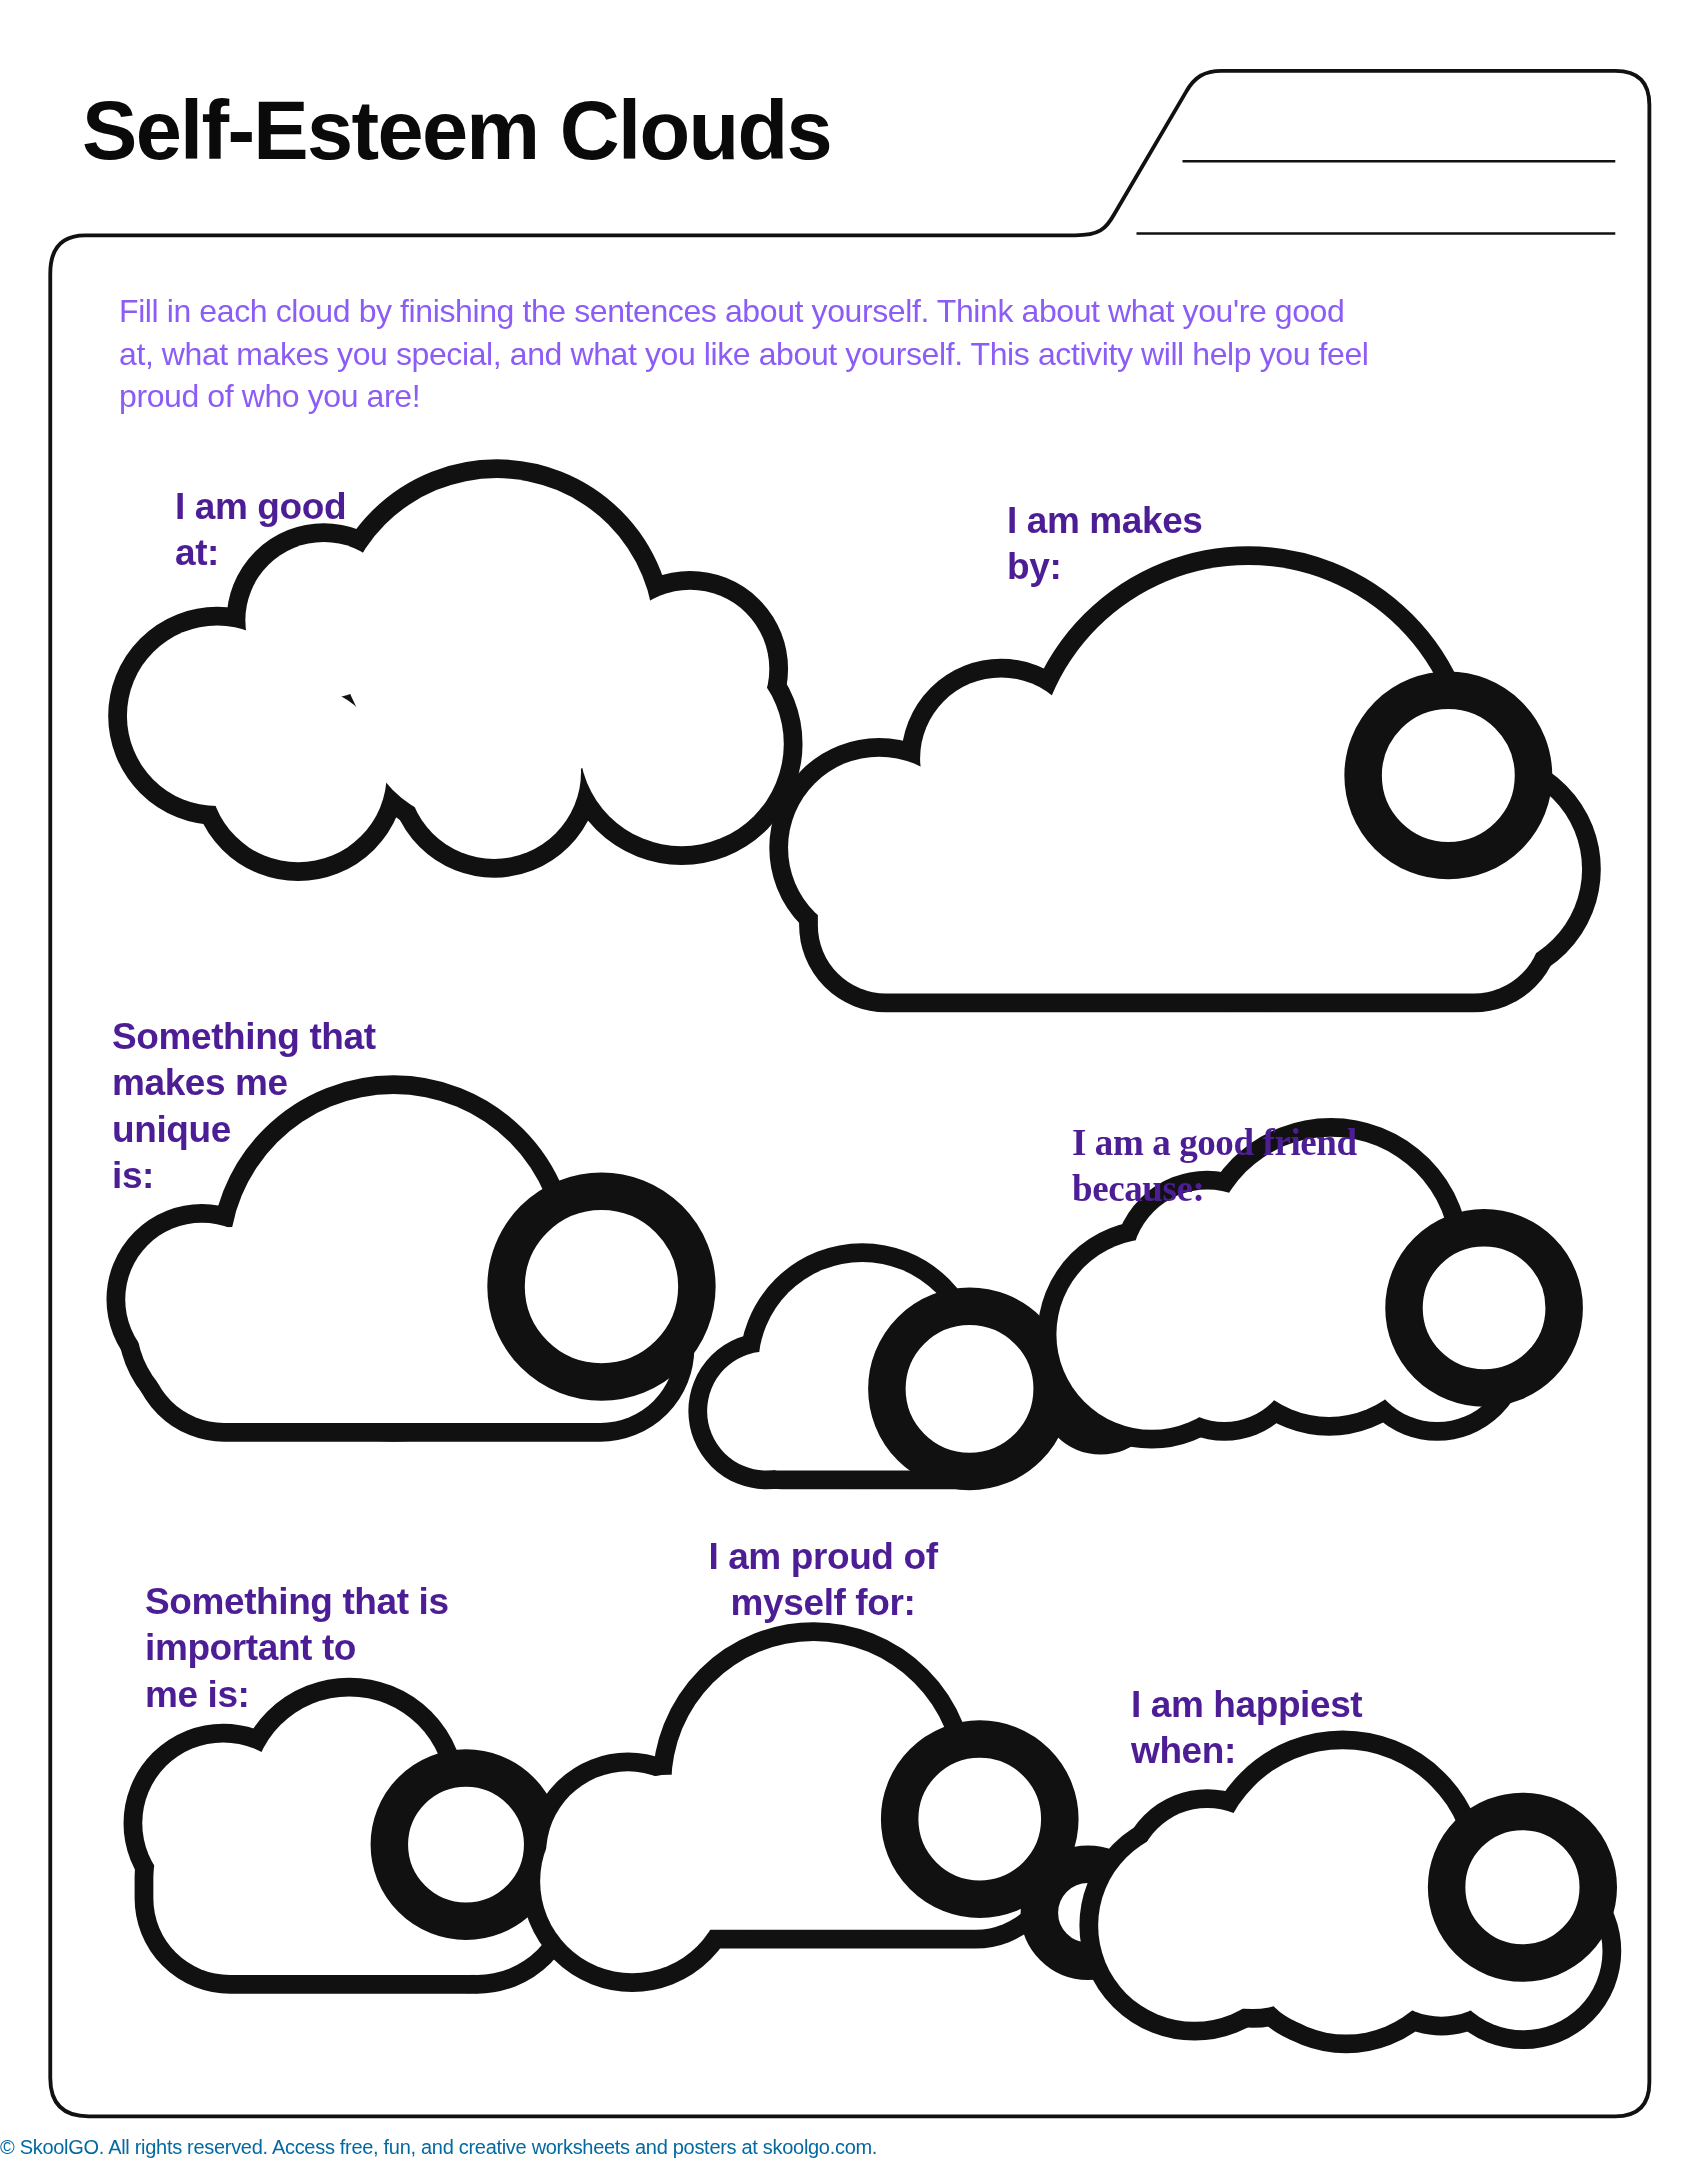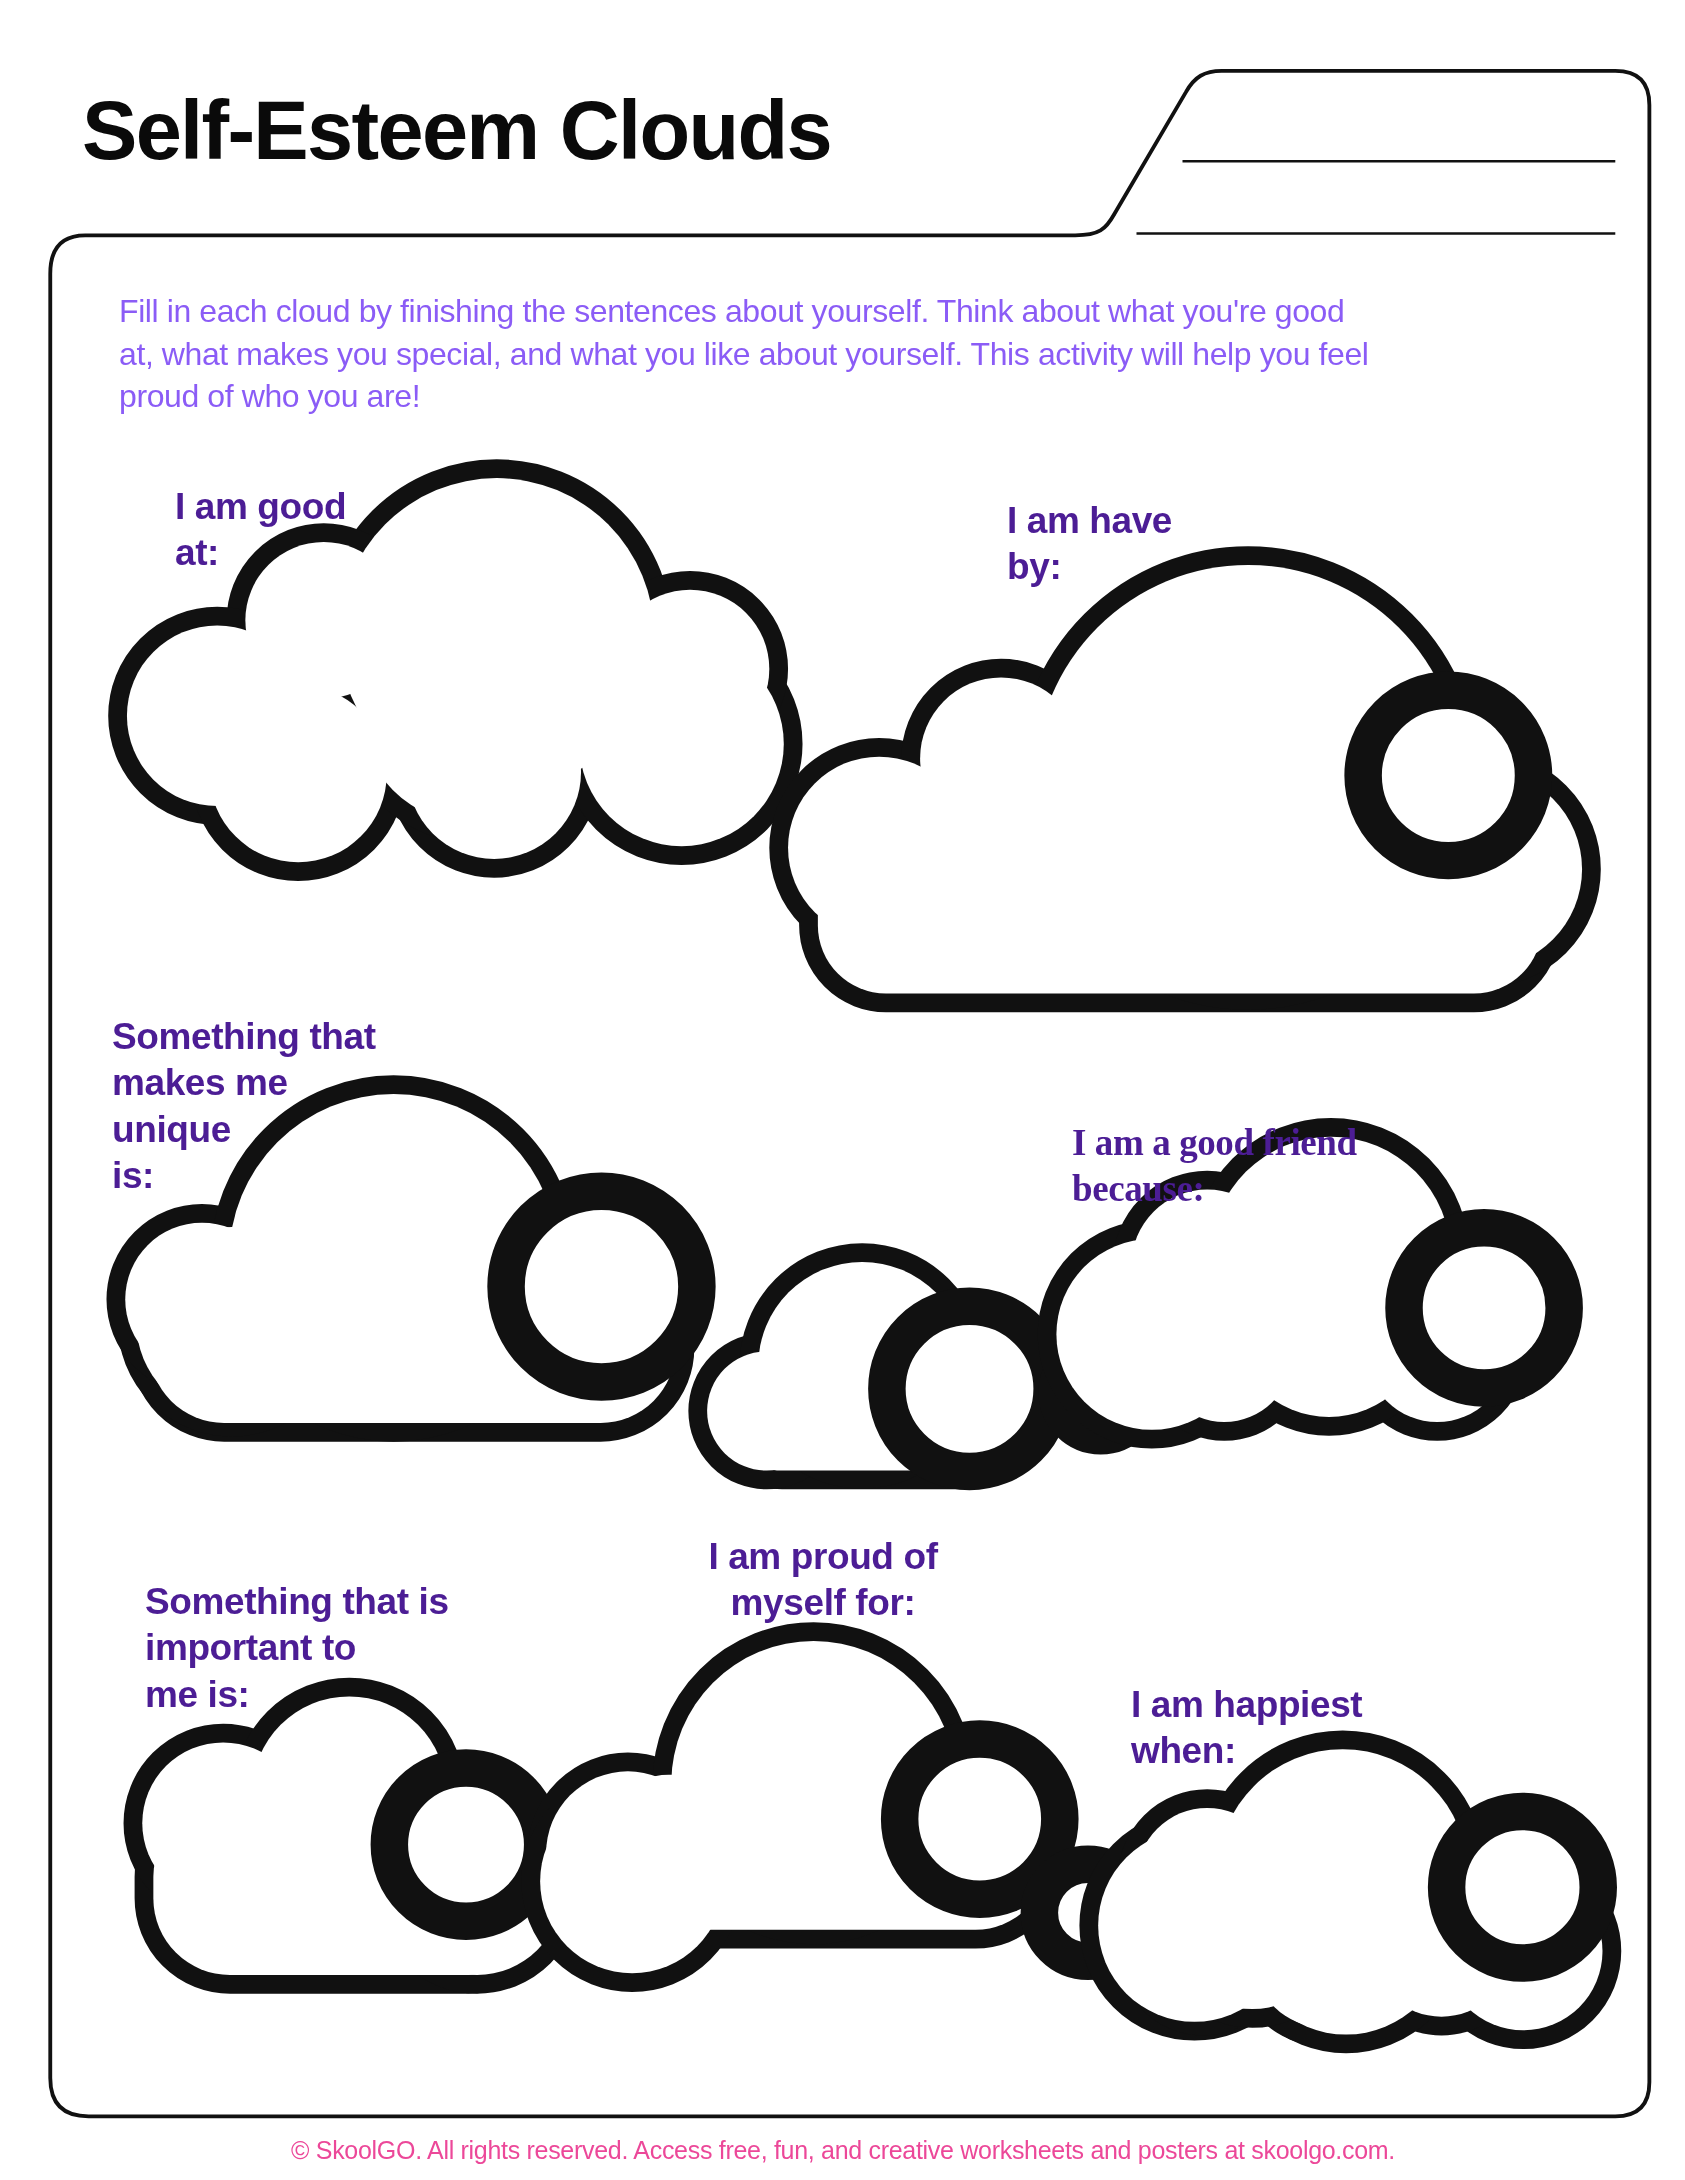--- a/index.html
+++ b/index.html
@@ -39,22 +39,22 @@
   }
   #p-good-at   { left: 175px;  top: 460px; }
   #p-loved-by  { left: 1007px; top: 474px; }
   #p-unique    { left: 112px;  top: 990px; }
   #p-talent    { left: 646px;  top: 1129px; width: 426px; text-align: center; }
   #p-good-friend { left: 1072px; top: 1096px; font-family: Liberation Serif, serif; }
   #p-important { left: 145px;  top: 1555px; }
   #p-proud     { left: 610px;  top: 1510px; width: 426px; text-align: center; }
   #p-happiest  { left: 1131px; top: 1658px; }
   #footer {
-    left: 0; top: 2112px; width: 1686px; text-align: center;
-    font-size: 25px; font-weight: 400; letter-spacing: -0.3px; color: #ec4899;
+    left: 0; top: 2112px; width: 1686px; text-align: left;
+    font-size: 20px; font-weight: 400; letter-spacing: -0.3px; color: #0369a1;
   }
 </style>
 </head>
 <body>
 
 <div id="page">
 
   <svg id="canvas" viewBox="0 0 1979 2560" xmlns="http://www.w3.org/2000/svg">
     <defs>
       <g id="cl1">
@@ -177,21 +177,21 @@
   </svg>
 
   <div id="title" class="txt">Self-Esteem Clouds</div>
 
   <div id="instructions" class="txt">Fill in each cloud by finishing the sentences about yourself. Think about what you're good
 at, what makes you special, and what you like about yourself. This activity will help you feel
 proud of who you are!</div>
 
   <div id="p-good-at" class="txt prompt">I am good
 at:</div>
-  <div id="p-loved-by" class="txt prompt">I am have
+  <div id="p-loved-by" class="txt prompt">I am makes
 by:</div>
   <div id="p-unique" class="txt prompt">Something that
 makes me
 unique
 is:</div>
   <div id="p-good-friend" class="txt prompt">I am a good friend
 because:</div>
   <div id="p-important" class="txt prompt">Something that is
 important to
 me is:</div>

